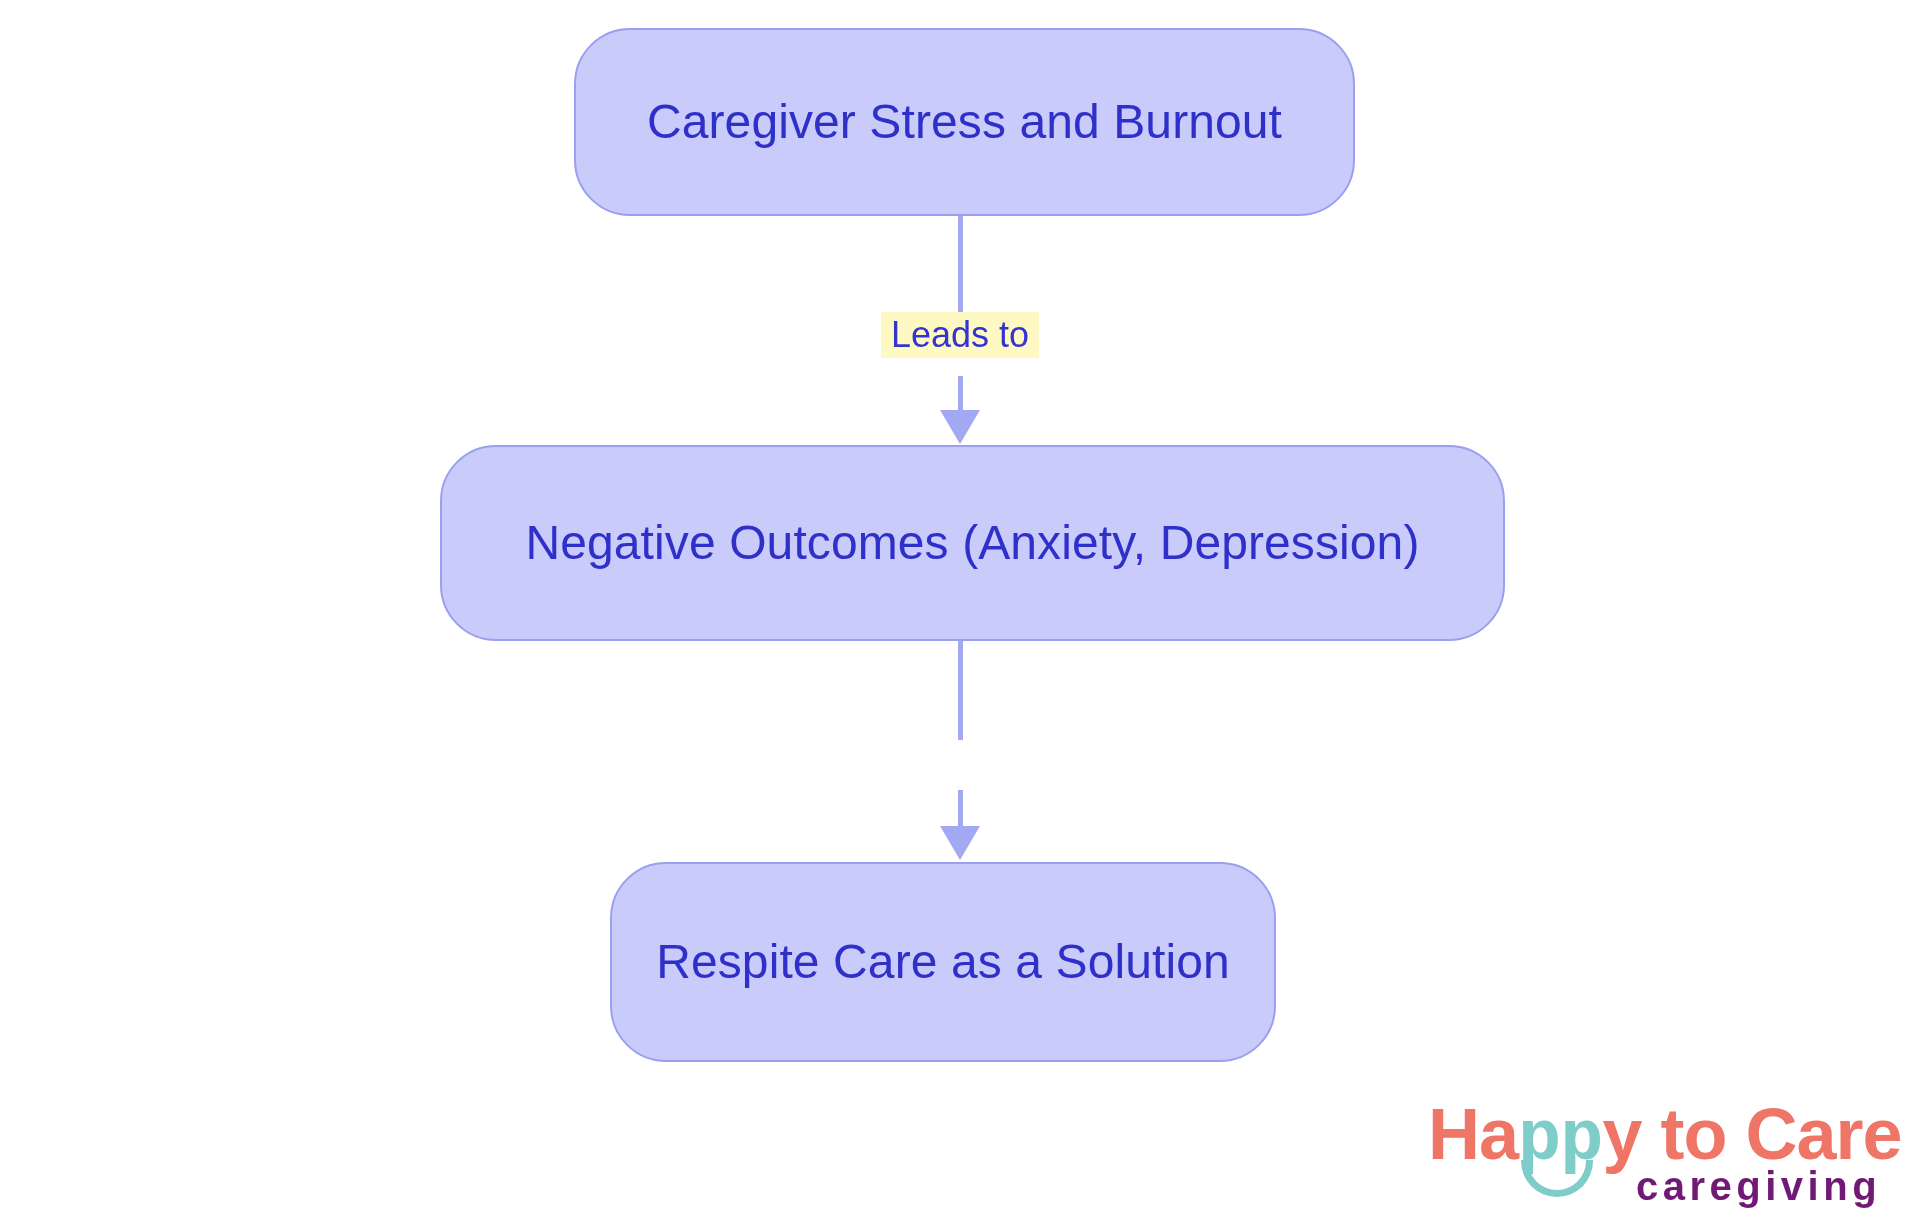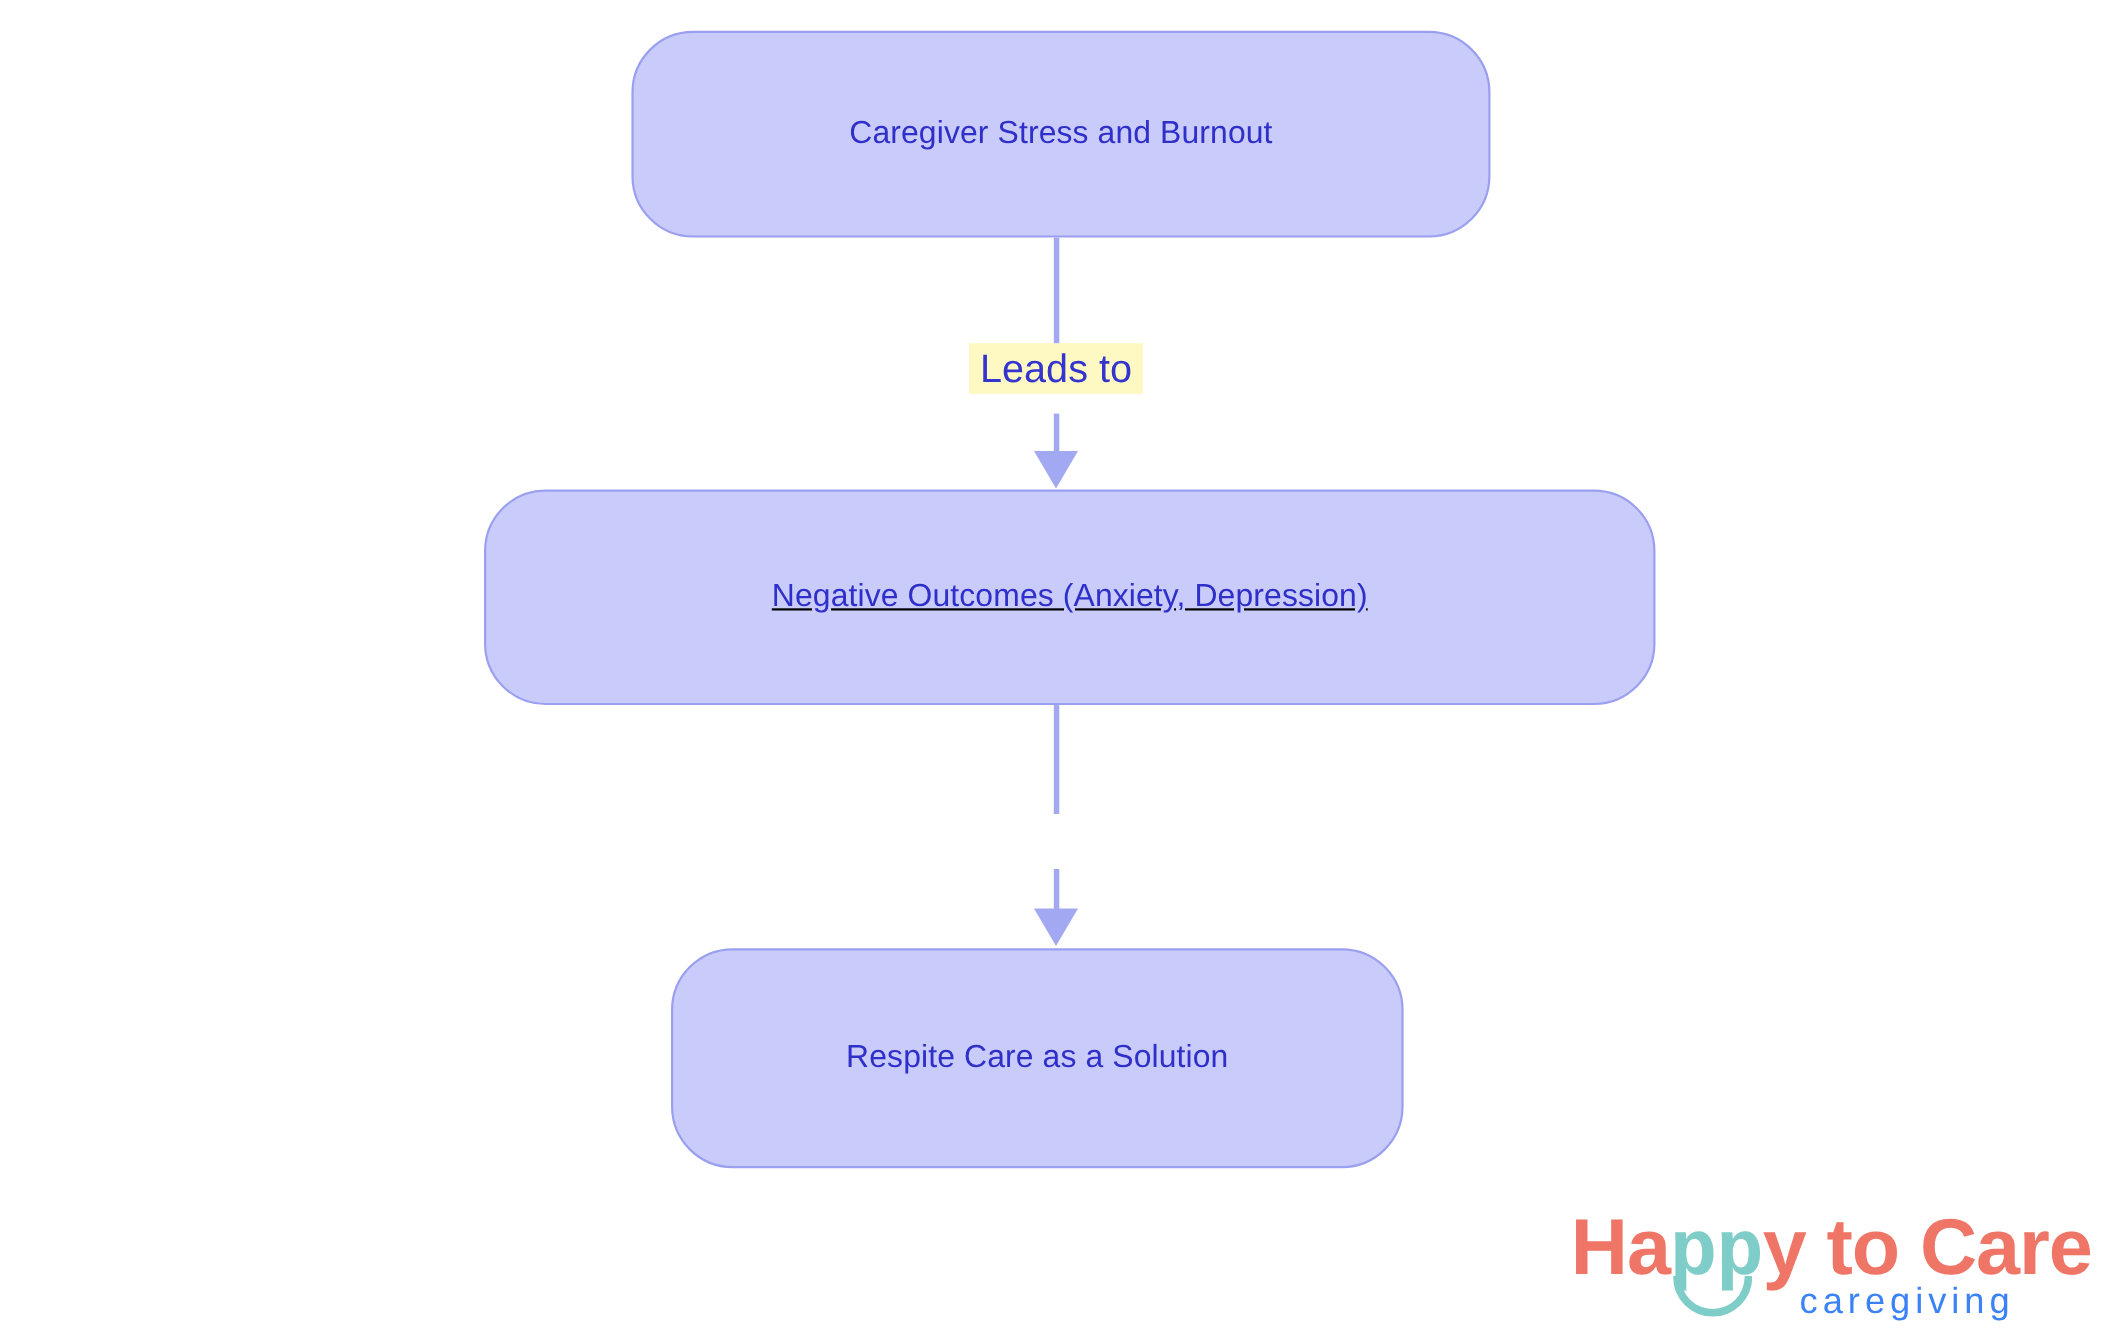--- a/index.html
+++ b/index.html
@@ -30,29 +30,29 @@
     border: 2px solid #9aa0ef;
     border-radius: 56px;
     display: flex;
     align-items: center;
     justify-content: center;
     text-align: center;
     z-index: 3;
   }
   .node-label {
     color: #2f2fc9;
-    font-size: 29px;
+    font-size: 48px;
     font-weight: 400;
     line-height: 1.15;
     letter-spacing: 0.1px;
     white-space: nowrap;
   }
 
   #node-stress   { left: 574px; top: 28px;  width: 781px; height: 188px; }
-  #node-outcomes { left: 440px; top: 445px; width: 1065px; height: 196px; text-decoration: underline; }
+  #node-outcomes { left: 440px; top: 445px; width: 1065px; height: 196px; }
   #node-respite  { left: 610px; top: 862px; width: 666px; height: 200px; }
 
   
   .connector {
     position: absolute;
     z-index: 1;
   }
   .edge-line {
     position: absolute;
     width: 5px;
@@ -128,24 +128,24 @@
     width: 58px;
     height: 30px;
     border: 7px solid #7fcdc8;
     border-top: none;
     border-radius: 0 0 40px 40px;
   }
   #brand-tagline {
     position: absolute;
     left: 208px;
     top: 66px;
-    font-size: 33px;
-    font-weight: 400;
+    font-size: 40px;
+    font-weight: 700;
     letter-spacing: 4.5px;
-    color: #3b82f6;
+    color: #701a75;
     white-space: nowrap;
   }
 </style>
 </head>
 <body>
 
 <div id="canvas">
 
   <div class="connector">
     <div class="edge-line" id="edge1-line"></div>

